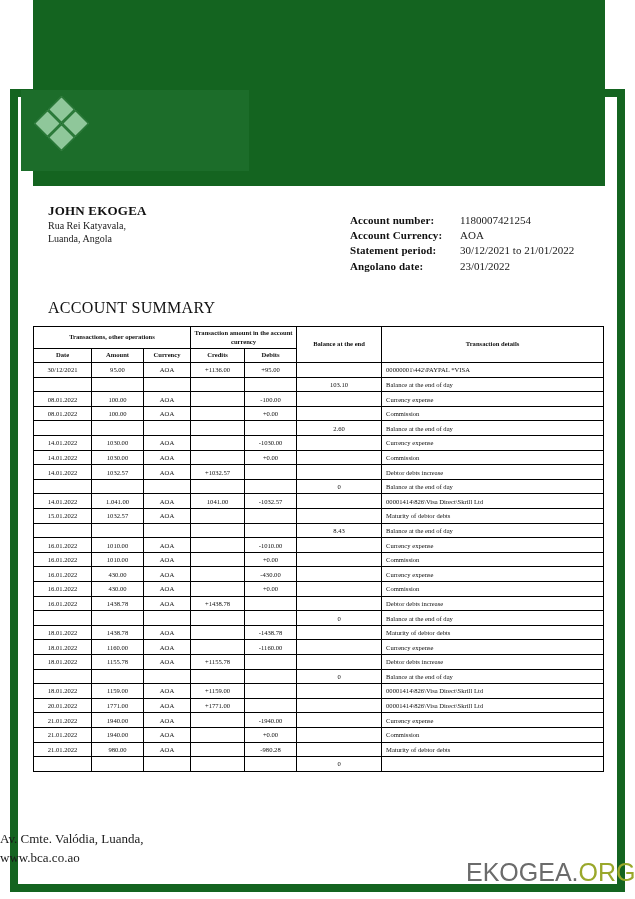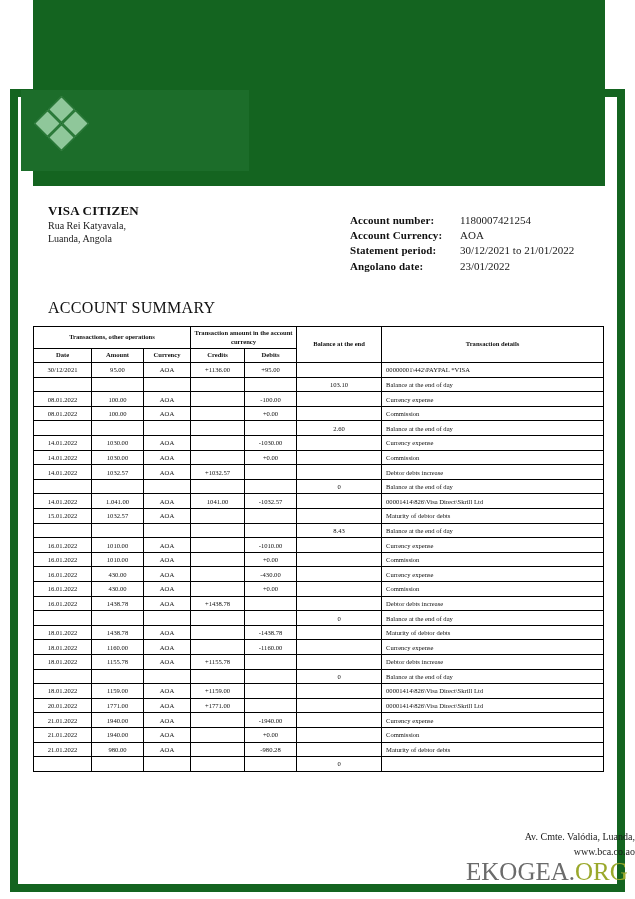--- a/index.html
+++ b/index.html
@@ -181,33 +181,33 @@
   col.c-debit   { width: 52px; }
   col.c-balance { width: 85px; }
   col.c-details { width: 222px; }
 
   
   #footer {
     position: absolute;
     left: 0;
     top: 830px;
     width: 635px;
-    text-align: right;
-    font-size: 10px;
+    text-align: left;
+    font-size: 13px;
     color: #1a1a1a;
     line-height: 1.45;
     z-index: 6;
   }
 
   
   #watermark {
     position: absolute;
     left: 466px;
     top: 858px;
-    font-family: Liberation Serif, serif;
+    font-family: Liberation Sans, sans-serif;
     font-size: 25px;
     letter-spacing: 0px;
     z-index: 9;
     white-space: nowrap;
   }
   #watermark .wm-a { color: #6b6b6b; }
   #watermark .wm-b { color: #9aa82b; }
 </style>
 </head>
 <body>
@@ -219,21 +219,21 @@
 <div id="logo-block">
   <div id="logo-mark">
     <span class="dia d-top"></span>
     <span class="dia d-left"></span>
     <span class="dia d-right"></span>
     <span class="dia d-bot"></span>
   </div>
 </div>
 
 <div id="customer-block">
-  <div id="customer-name">VISA CITIZEN</div>
+  <div id="customer-name">JOHN EKOGEA</div>
   <div class="addr">Rua Rei Katyavala,</div>
   <div class="addr">Luanda, Angola</div>
 </div>
 
 <div id="account-block">
   <div class="arow">
     <span class="alabel">Account number:</span>
     <span class="avalue">1180007421254</span>
   </div>
   <div class="arow">

